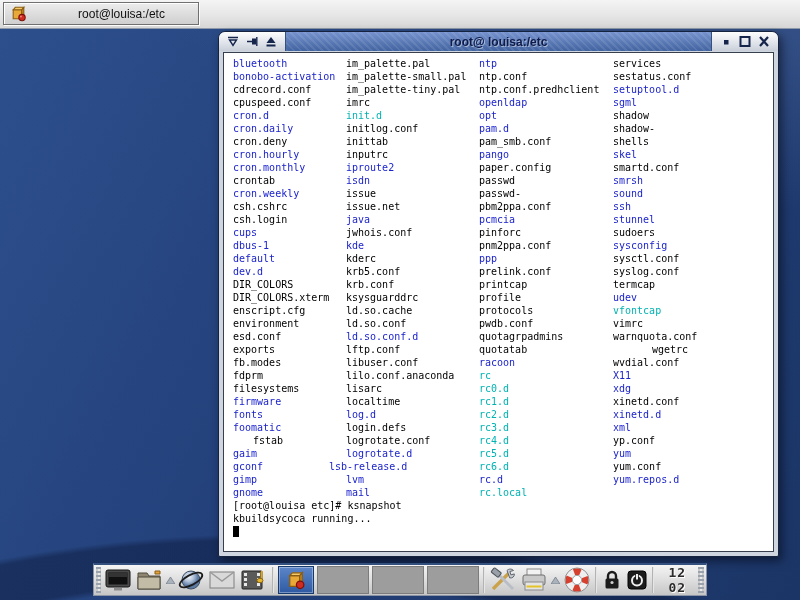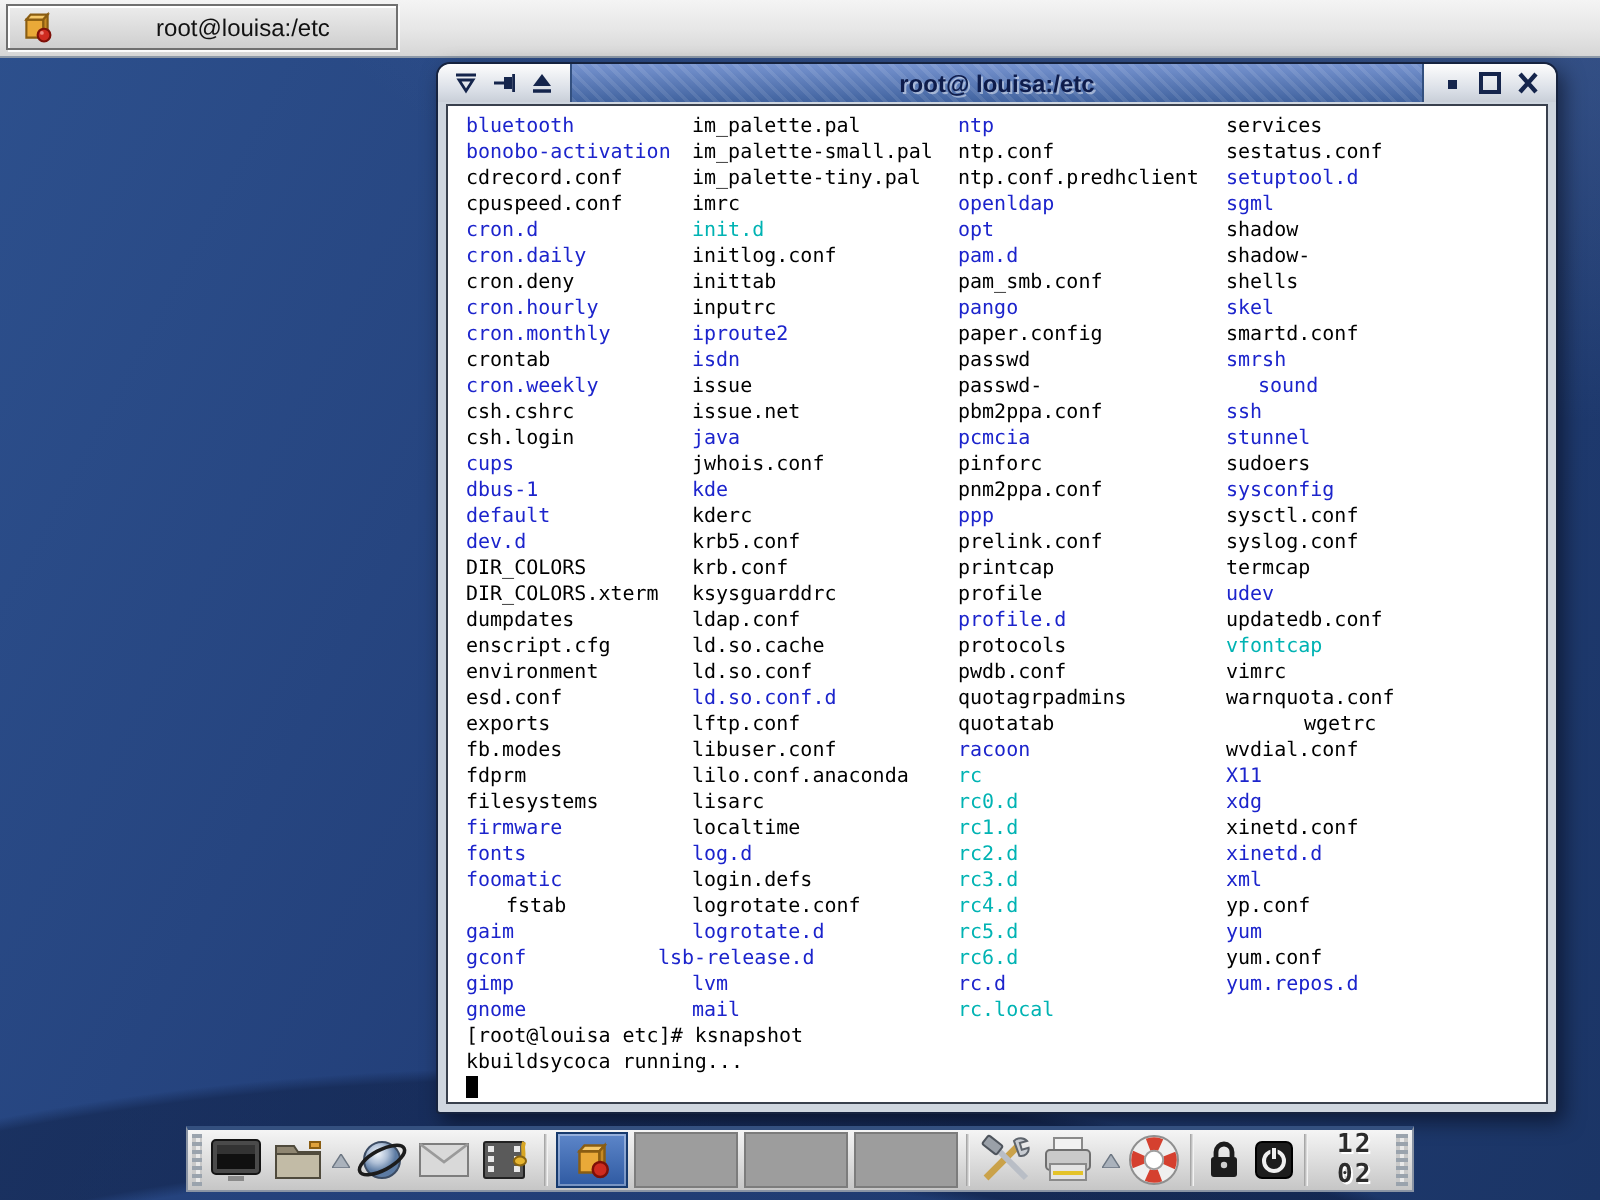--- a/index.html
+++ b/index.html
@@ -186,21 +186,21 @@
           <div class="trow">
             <span class="cell f" style="left: 0px;">crontab</span>
             <span class="cell d" style="left: 113px;">isdn</span>
             <span class="cell f" style="left: 246px;">passwd</span>
             <span class="cell d" style="left: 380px;">smrsh</span>
           </div>
           <div class="trow">
             <span class="cell d" style="left: 0px;">cron.weekly</span>
             <span class="cell f" style="left: 113px;">issue</span>
             <span class="cell f" style="left: 246px;">passwd-</span>
-            <span class="cell d" style="left: 396px;">sound</span>
+            <span class="cell d" style="left: 380px;">sound</span>
           </div>
           <div class="trow">
             <span class="cell f" style="left: 0px;">csh.cshrc</span>
             <span class="cell f" style="left: 113px;">issue.net</span>
             <span class="cell f" style="left: 246px;">pbm2ppa.conf</span>
             <span class="cell d" style="left: 380px;">ssh</span>
           </div>
           <div class="trow">
             <span class="cell f" style="left: 0px;">csh.login</span>
             <span class="cell d" style="left: 113px;">java</span>
@@ -235,26 +235,20 @@
             <span class="cell f" style="left: 0px;">DIR_COLORS</span>
             <span class="cell f" style="left: 113px;">krb.conf</span>
             <span class="cell f" style="left: 246px;">printcap</span>
             <span class="cell f" style="left: 380px;">termcap</span>
           </div>
           <div class="trow">
             <span class="cell f" style="left: 0px;">DIR_COLORS.xterm</span>
             <span class="cell f" style="left: 113px;">ksysguarddrc</span>
             <span class="cell f" style="left: 246px;">profile</span>
             <span class="cell d" style="left: 380px;">udev</span>
-          </div>
-          <div class="trow">
-            <span class="cell f" style="left: 0px;">dumpdates</span>
-            <span class="cell f" style="left: 113px;">ldap.conf</span>
-            <span class="cell d" style="left: 246px;">profile.d</span>
-            <span class="cell f" style="left: 380px;">updatedb.conf</span>
           </div>
           <div class="trow">
             <span class="cell f" style="left: 0px;">enscript.cfg</span>
             <span class="cell f" style="left: 113px;">ld.so.cache</span>
             <span class="cell f" style="left: 246px;">protocols</span>
             <span class="cell l" style="left: 380px;">vfontcap</span>
           </div>
           <div class="trow">
             <span class="cell f" style="left: 0px;">environment</span>
             <span class="cell f" style="left: 113px;">ld.so.conf</span>

